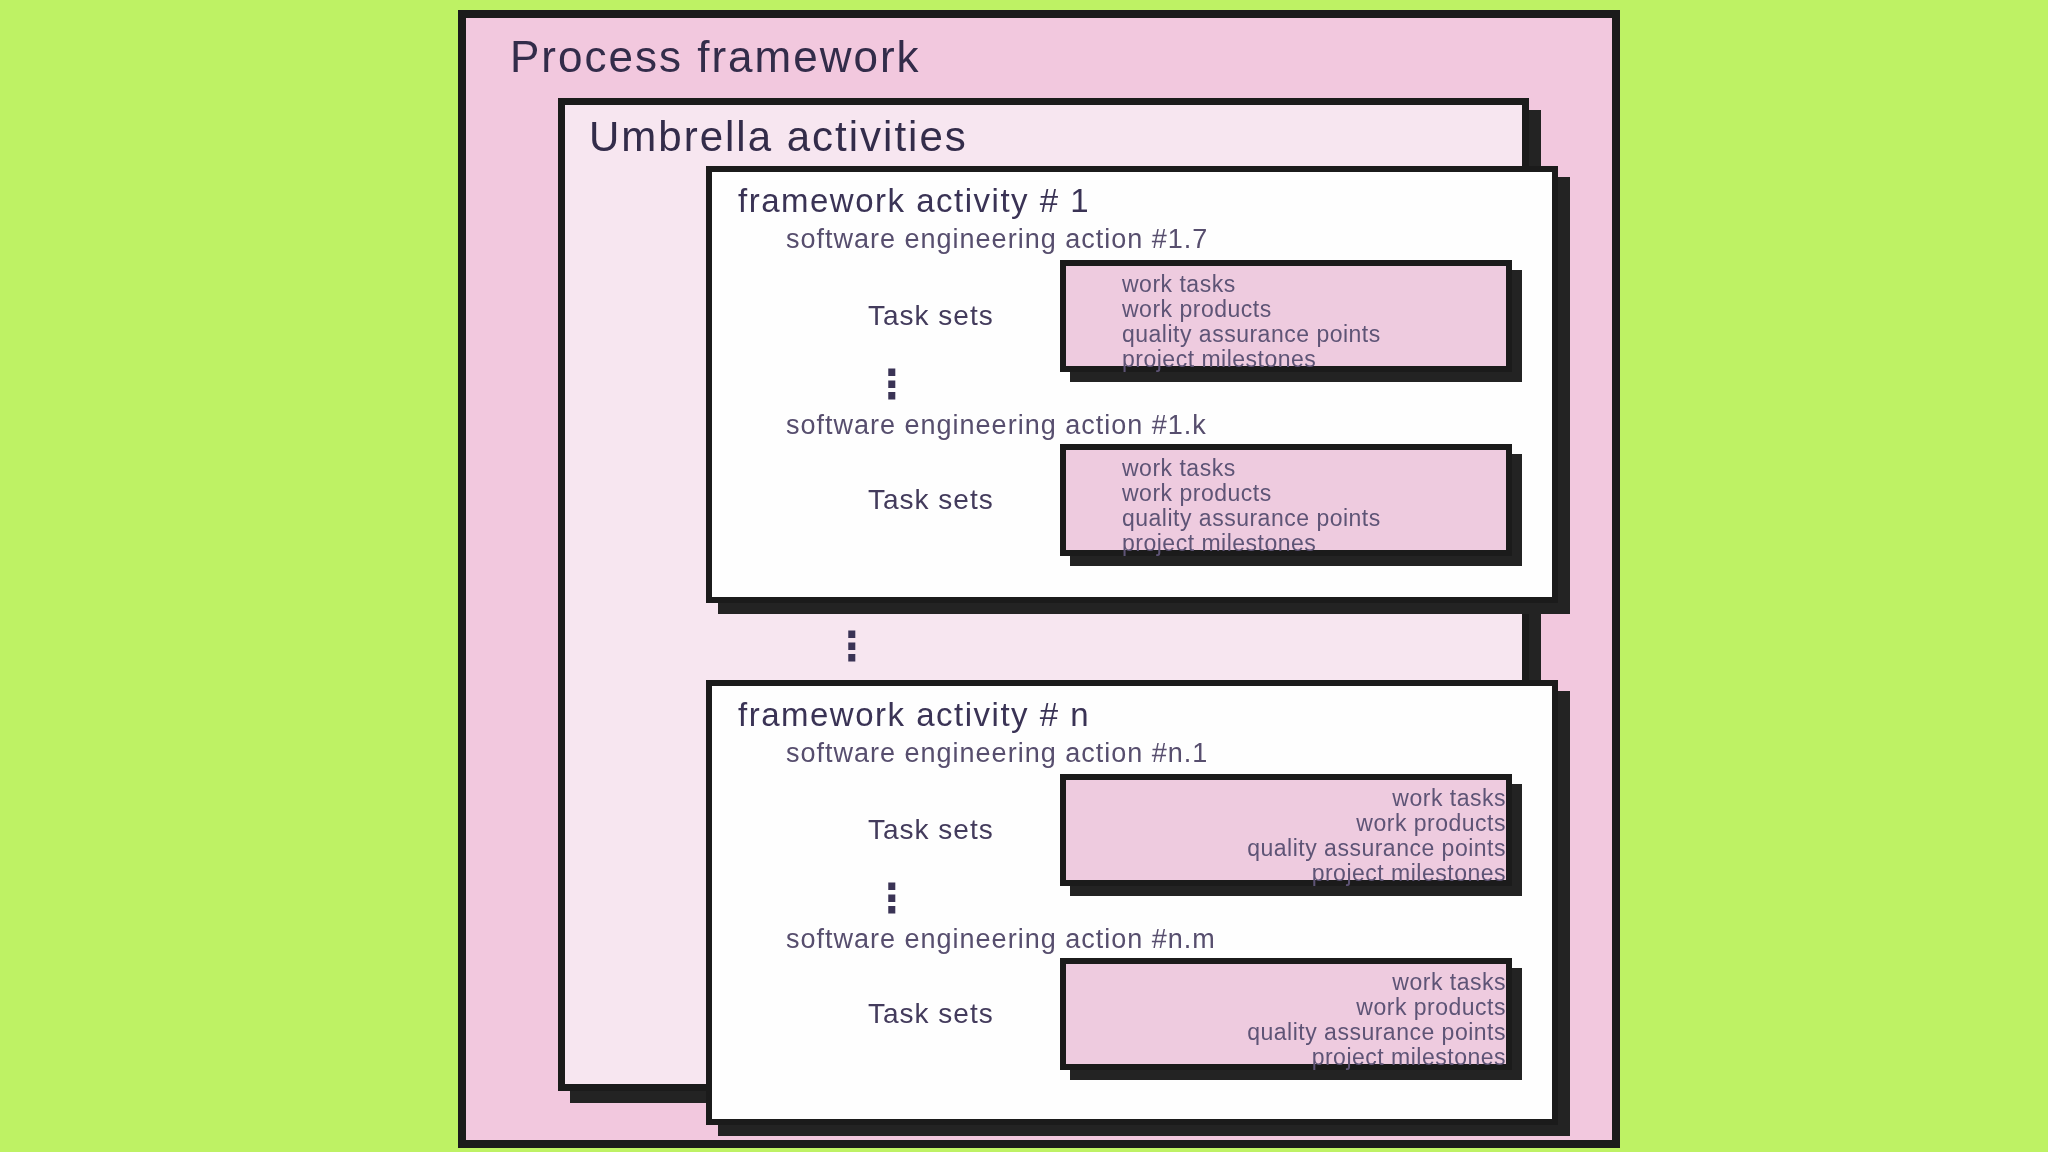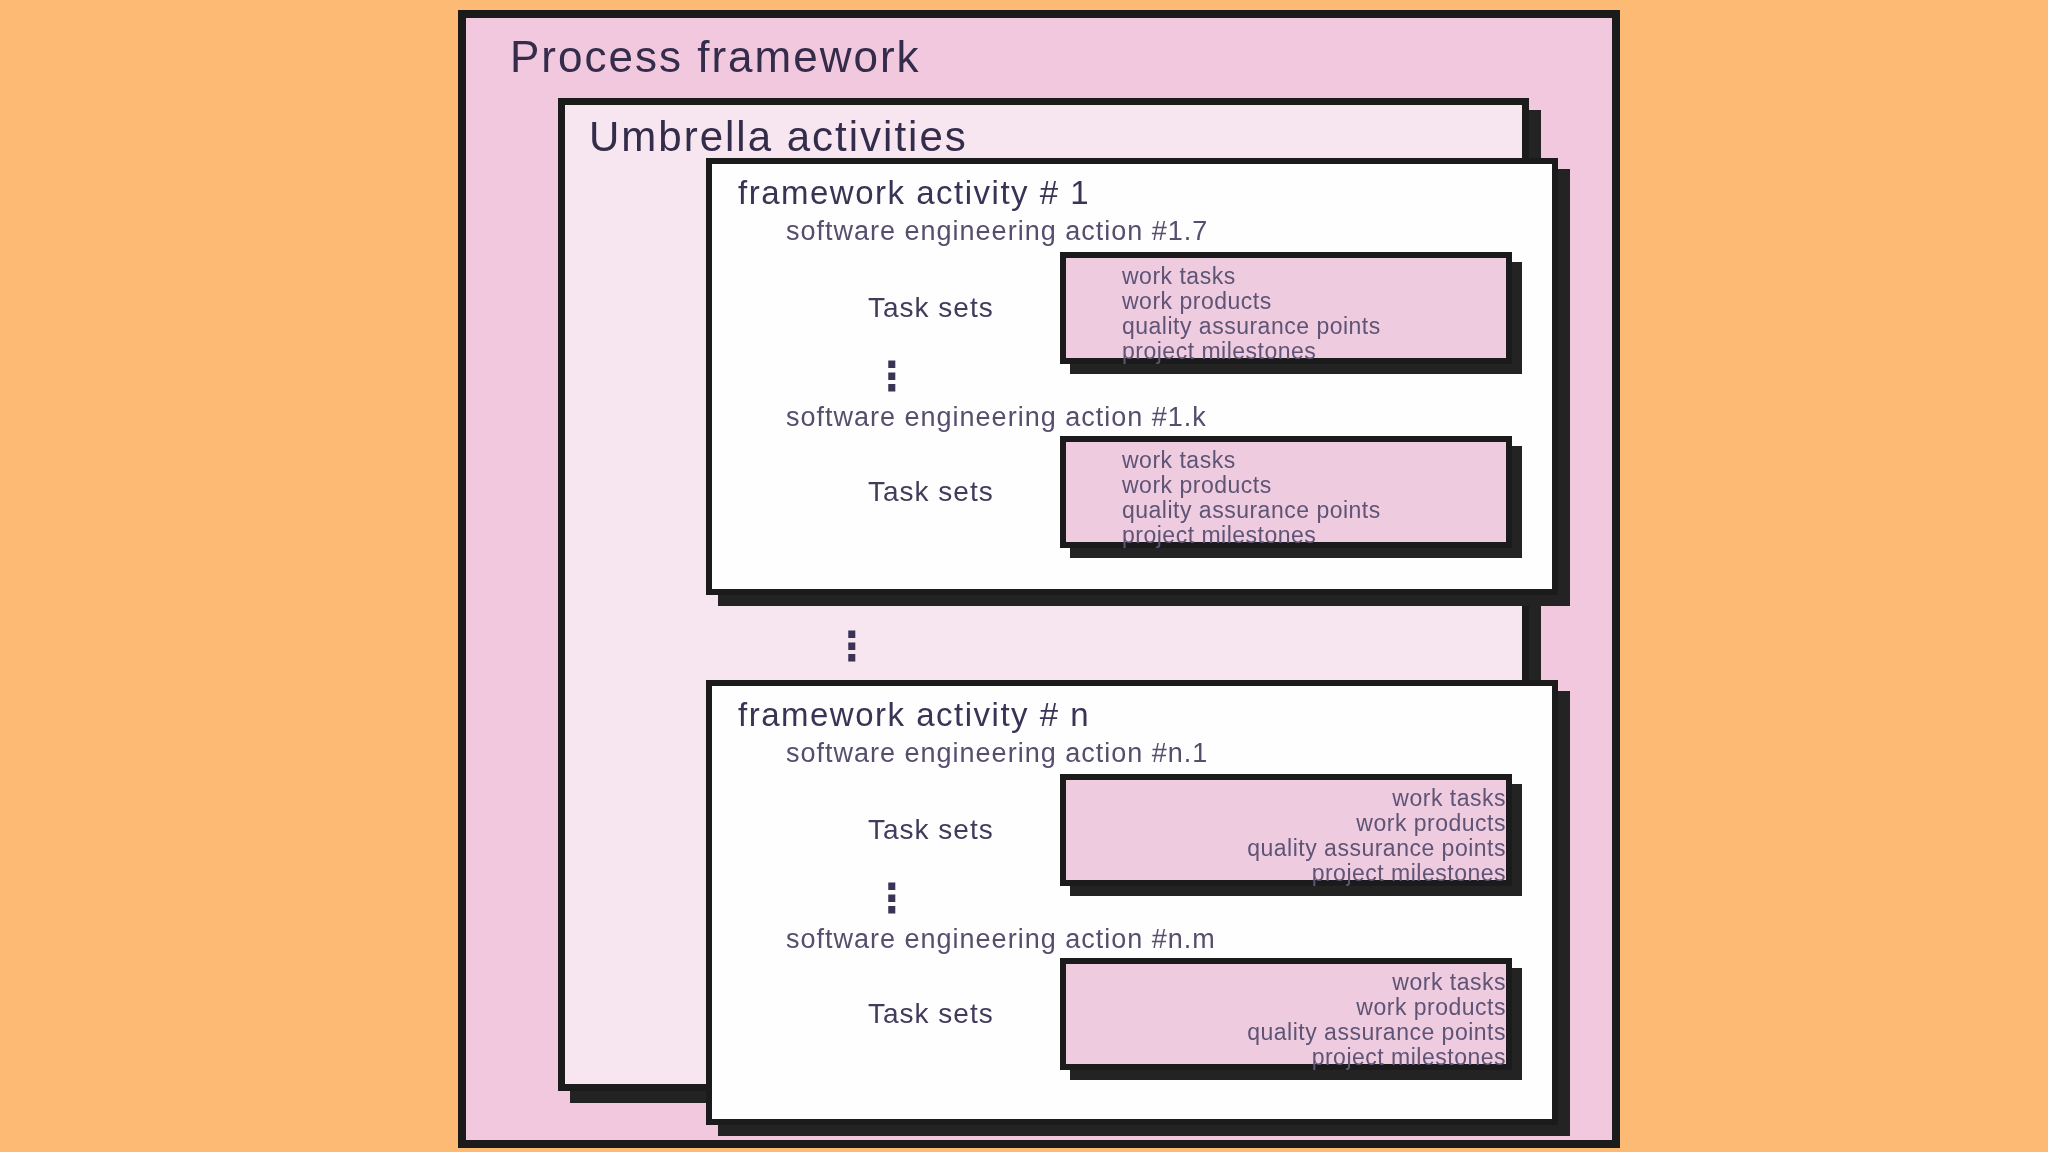--- a/index.html
+++ b/index.html
@@ -1,17 +1,17 @@
 <!DOCTYPE html>
 <html><head>
 <meta charset="utf-8">
 <style>
   html,body{margin:0;padding:0;background:#ffffff;}
   #canvas{
-    position:relative;width:2048px;height:1152px;background:#fdba74;overflow:hidden;
+    position:relative;width:2048px;height:1152px;background:#bef264;overflow:hidden;
     font-family:"Liberation Sans","DejaVu Sans",sans-serif;
   }
   
   .outer{
     position:absolute;left:458px;top:10px;width:1162px;height:1138px;
     background:#f2c8de;border:8px solid #1b1b1b;box-sizing:border-box;
   }
   .pf-title{
     position:absolute;left:44px;top:14px;
     font-size:44px;letter-spacing:2px;color:#332c4a;font-weight:500;white-space:nowrap;
@@ -25,21 +25,21 @@
   .ua-title{
     position:absolute;left:24px;top:8px;
     font-size:42px;letter-spacing:2px;color:#332c4a;font-weight:500;white-space:nowrap;
   }
   
   .activity{
     position:absolute;left:240px;width:852px;
     background:#fefefe;border:6px solid #1b1b1b;box-sizing:border-box;
     box-shadow:12px 11px 0 #232323;
   }
-  .activity.first{top:140px;height:437px;}
+  .activity.first{top:148px;height:437px;}
   .activity.second{top:662px;height:445px;text-align:right;}
   .fa-title{
     position:absolute;left:26px;top:10px;
     font-size:33px;letter-spacing:1.5px;color:#3a3355;font-weight:500;white-space:nowrap;
   }
   .action-label{
     position:absolute;left:74px;
     font-size:27px;letter-spacing:1px;color:#574e6e;font-weight:500;white-space:nowrap;
   }
   .action-label.slot1{top:52px;}

